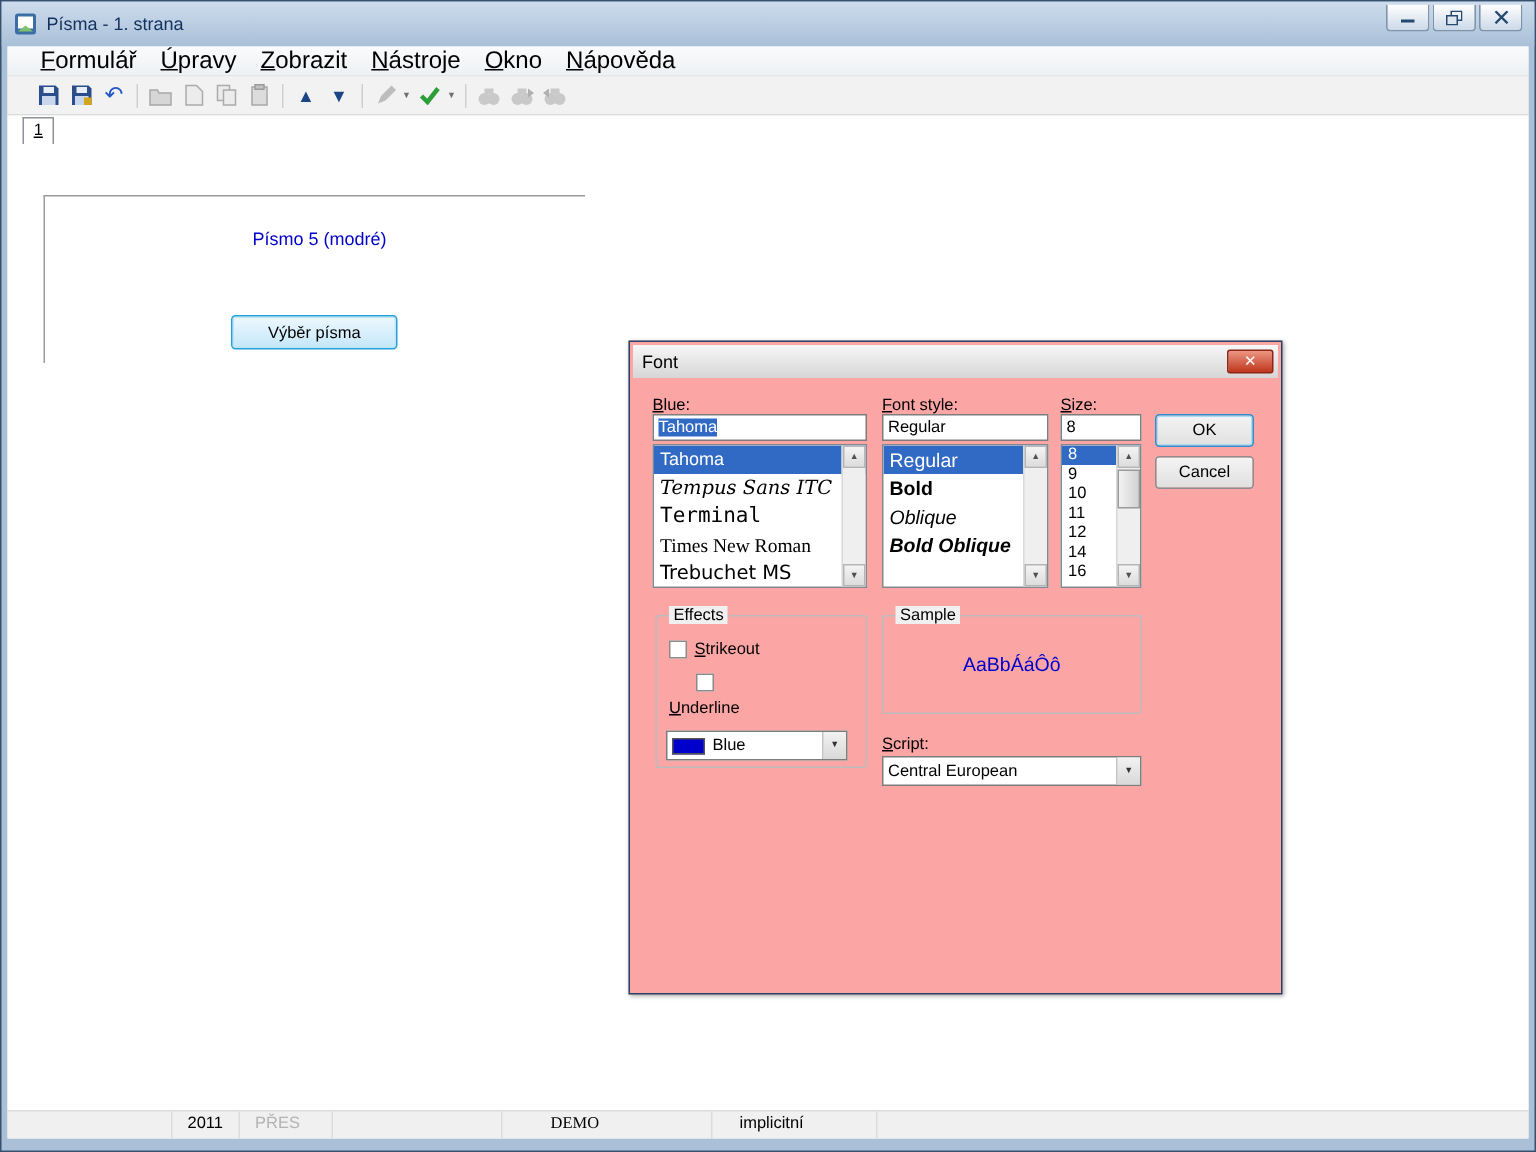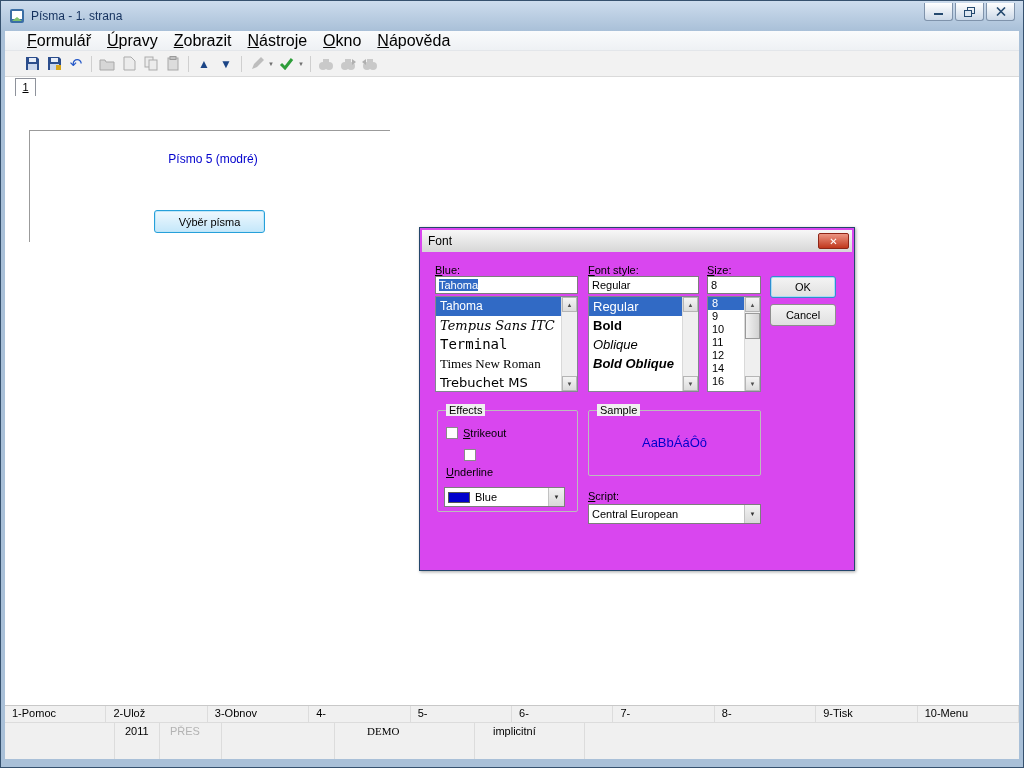--- a/index.html
+++ b/index.html
@@ -35,21 +35,21 @@
          background:#fff; font-size:11px; line-height:17px; text-align:center; text-decoration:underline; }
 
   .canvas { flex:1; background:#fff; position:relative; }
   .frame-line { position:absolute; left:24px; top:34px; width:361px; height:112px; border-top:1px solid #9b9b9b; border-left:1px solid #9b9b9b; }
   .caption { position:absolute; left:120px; top:56px; width:176px; text-align:center; font-size:12px; }
   .vyber-btn { position:absolute; left:149px; top:114px; width:111px; height:23px; font-size:11px;
                background:linear-gradient(#eef8fe,#c4e7fa); border:1px solid #26a0da; border-radius:3px;
                display:flex; align-items:center; justify-content:center; box-shadow:0 0 0 1px #bfe6f8 inset; }
 
   
-  .dialog { position:absolute; left:414px; top:131px; width:436px; height:344px; background:#d946ef;
+  .dialog { position:absolute; left:414px; top:131px; width:436px; height:436px; background:#fca5a5;
             border:1px solid #24466b; box-shadow:1px 1px 3px rgba(0,0,0,.35); }
   .dlg-title { height:22px; margin:2px; display:flex; align-items:center; padding-left:6px; font-size:12px; color:#000;
                background:linear-gradient(#f7f7f7,#d6d6d6); position:relative; }
   .dlg-close { position:absolute; right:3px; top:3px; width:31px; height:16px; border-radius:2px;
                background:linear-gradient(#ec9583,#c0371d); border:1px solid #8e2517; color:#fff; font-size:10px;
                display:flex; align-items:center; justify-content:center; }
   .dlabel { position:absolute; font-size:11px; color:#000; }
   .dlabel::first-letter { text-decoration: underline; }
   .edit { position:absolute; height:18px; background:#fff; border:1px solid #7d7d7d; font-size:11px; padding:2px 3px; overflow:hidden; white-space:nowrap; }
   .sel { background:#316ac5; color:#fff; }
@@ -80,21 +80,21 @@
   .cb { width:12px; height:12px; background:#fff; border:1px solid #8b8b8b; flex:0 0 auto; }
   .combo { position:absolute; height:20px; background:#fff; border:1px solid #7d7d7d; display:flex; align-items:center; padding-left:3px; font-size:11px; }
   .combo-arrow { margin-left:auto; width:16px; height:100%; background:linear-gradient(#f2f2f2,#d9d9d9); border-left:1px solid #c2c2c2;
                  display:flex; align-items:center; justify-content:center; font-size:6px; color:#333; }
   .swatch { width:22px; height:11px; border:1px solid #555; margin-right:5px; flex:0 0 auto; }
   .sample-text { position:absolute; left:0; right:0; top:24px; text-align:center; font-size:13px; }
 
   
   .fkeys { height:17px; background:#f0f0f0; border-top:1px solid #c8c8c8; display:flex; }
   .fk { flex:1; border-right:1px solid #dcdcdc; font-size:11px; padding:1px 0 0 7px; white-space:nowrap; }
-  .fields { height:37px; background:#f0f0f0; border-top:1px solid #dcdcdc; display:flex; }
+  .fields { height:19px; background:#f0f0f0; border-top:1px solid #dcdcdc; display:flex; }
   .fd { border-right:1px solid #dcdcdc; font-size:11px; padding:2px 0 0 10px; white-space:nowrap; }
   .fd.dim { color:#b3b3b3; }
   .w110{width:110px;} .w45{width:45px;} .w62{width:62px;} .w113{width:113px;} .w140{width:140px; padding-left:32px;font-family:Liberation Serif, serif;} .wimp{width:110px; padding-left:18px;} .wrest{flex:1; border-right:none;}
 </style>
 </head>
 <body>
 
 <div class="window">
 
   <div class="titlebar">
@@ -319,32 +319,20 @@
         </div>
 
         <div class="dlabel" style="left:168px; top:262px;">Script:</div>
         <div class="combo" style="left:168px; top:276px; width:173px;">
           <span>Central European</span>
           <span class="combo-arrow">▼</span>
         </div>
       </div>
     </div>
 
-    <div class="fkeys">
-      <div class="fk">1-Pomoc</div>
-      <div class="fk">2-Ulož</div>
-      <div class="fk">3-Obnov</div>
-      <div class="fk">4-</div>
-      <div class="fk">5-</div>
-      <div class="fk">6-</div>
-      <div class="fk">7-</div>
-      <div class="fk">8-</div>
-      <div class="fk">9-Tisk</div>
-      <div class="fk">10-Menu</div>
-    </div>
 
     <div class="fields">
       <div class="fd w110"></div>
       <div class="fd w45">2011</div>
       <div class="fd w62 dim">PŘES</div>
       <div class="fd w113"></div>
       <div class="fd w140">DEMO</div>
       <div class="fd wimp">implicitní</div>
       <div class="fd wrest"></div>
     </div>

